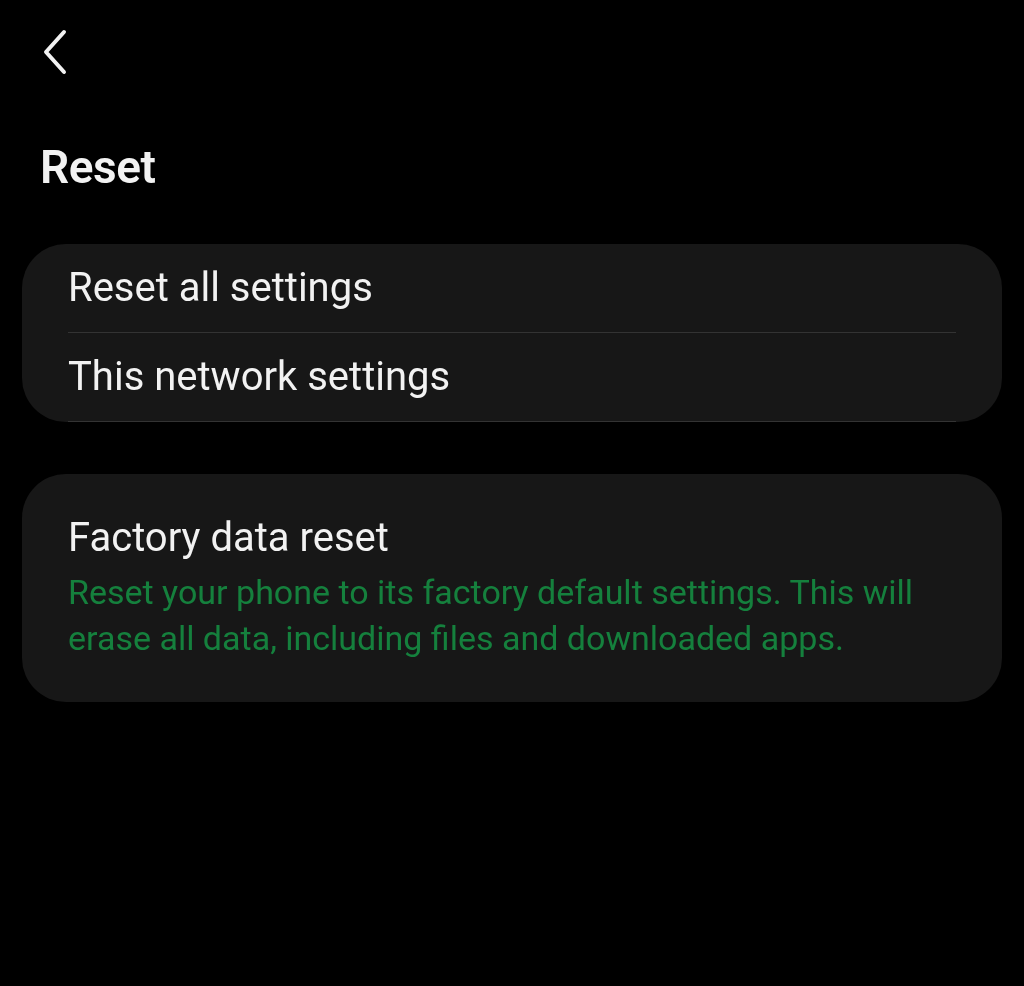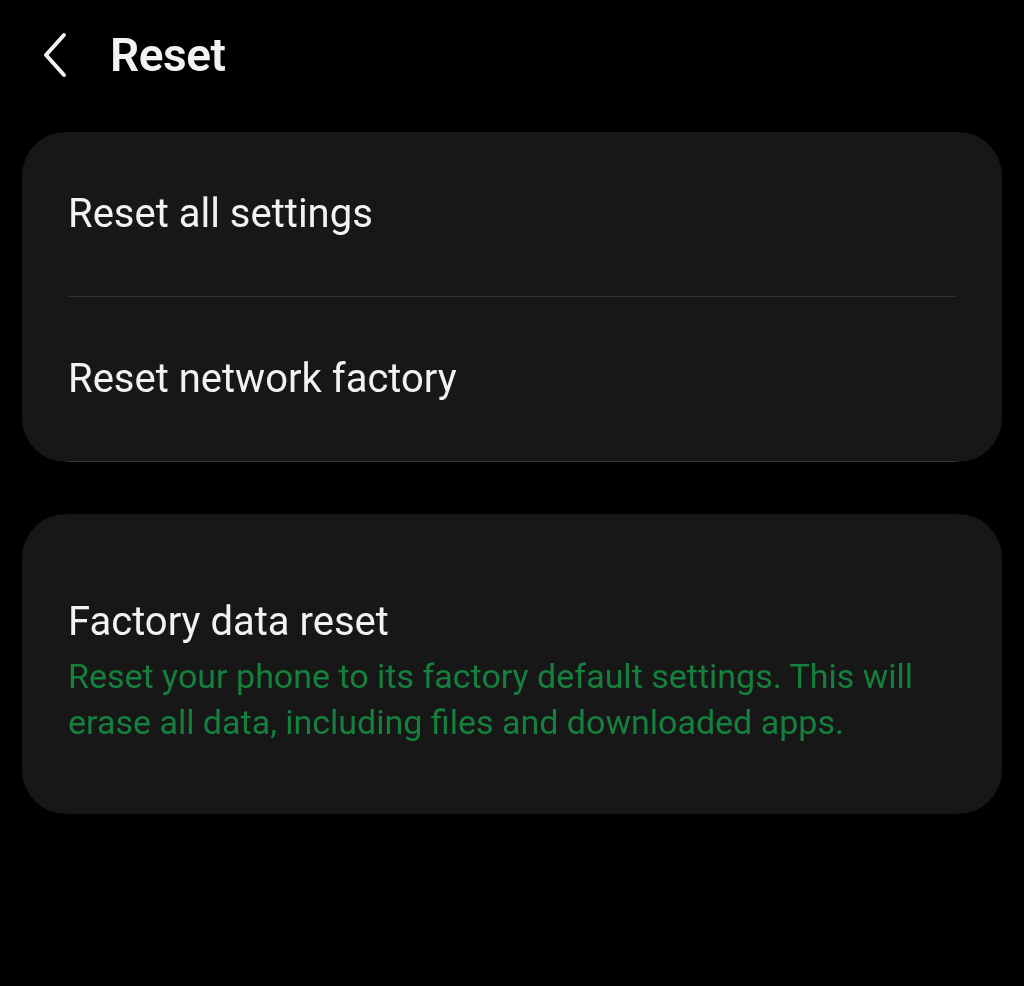--- a/index.html
+++ b/index.html
@@ -10,23 +10,24 @@
     body {
       width: 1024px;
       height: 986px;
       background-color: #000000;
       font-family: -apple-system, BlinkMacSystemFont, 'Segoe UI', Roboto, Helvetica, Arial, sans-serif;
       color: #ffffff;
       overflow: hidden;
     }
     .header {
       display: flex;
-      align-items: center;
+      align-items: flex-start;
       padding: 28px 40px 30px 40px;
-      gap: 40px;
+      gap: 64px;
+      flex-direction: column;
     }
     .back-icon {
       display: flex;
       align-items: center;
       justify-content: center;
       cursor: pointer;
     }
     .back-icon svg {
       width: 30px;
       height: 48px;
@@ -37,21 +38,21 @@
       color: #f2f2f2;
       letter-spacing: -0.5px;
     }
     .panel {
       background-color: #171717;
       border-radius: 44px;
       margin: 20px 22px 0 22px;
       overflow: hidden;
     }
     .list-item {
-      padding: 58px 46px;
+      padding: 20px 46px;
       cursor: pointer;
     }
     .list-item-title {
       font-size: 40px;
       font-weight: 400;
       color: #f2f2f2;
       line-height: 1.2;
     }
     .list-item-description {
       font-size: 34px;
@@ -62,43 +63,42 @@
     }
     .divider {
       height: 1px;
       background-color: #333333;
       margin: 0 46px;
     }
     .panel-second {
       margin-top: 52px;
     }
     .list-item-factory {
-      padding: 40px 46px 68px 46px;
-      margin-top: 44px;
+      padding: 40px 46px 40px 46px;
     }
   </style>
 </head>
 <body>
 
 <div class="header">
   <div class="back-icon">
     <svg viewBox="0 0 30 48">
       <path d="M 24 4 L 6 24 L 24 44" stroke="#f2f2f2" stroke-width="4" fill="none" stroke-linecap="round" stroke-linejoin="round"></path>
     </svg>
   </div>
   <h1 class="page-title">Reset</h1>
 </div>
 
 <div class="panel">
   <div class="list-item">
     <div class="list-item-title">Reset all settings</div>
   </div>
   <div class="divider"></div>
   <div class="list-item">
-    <div class="list-item-title">Reset network factory</div>
+    <div class="list-item-title">This network settings</div>
   </div>
   <div class="divider"></div>
 </div>
 
 <div class="panel panel-second">
   <div class="list-item list-item-factory">
     <div class="list-item-title">Factory data reset</div>
     <div class="list-item-description">Reset your phone to its factory default settings. This will erase all data, including files and downloaded apps.</div>
   </div>
 </div>

